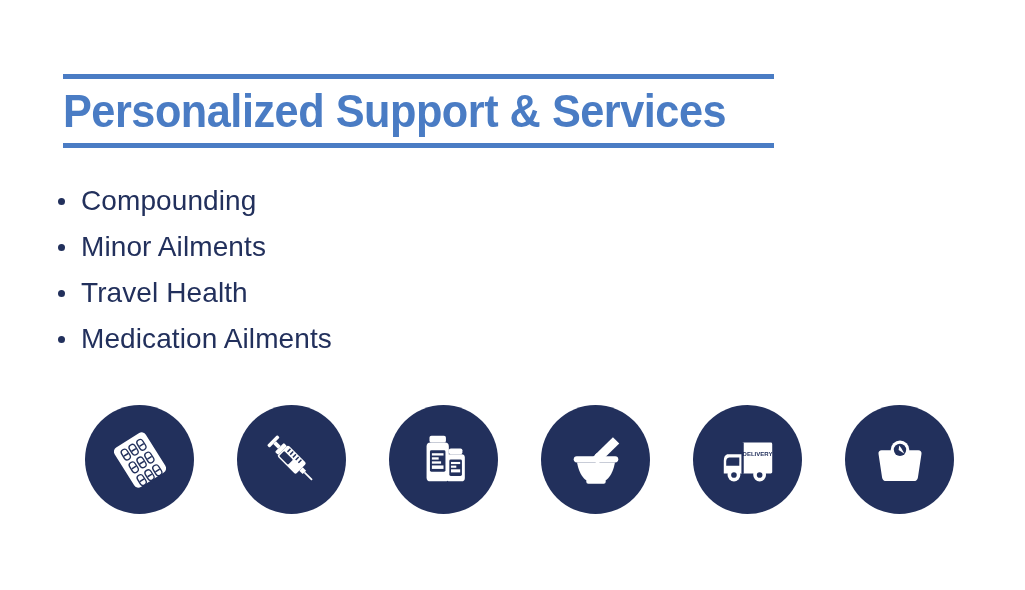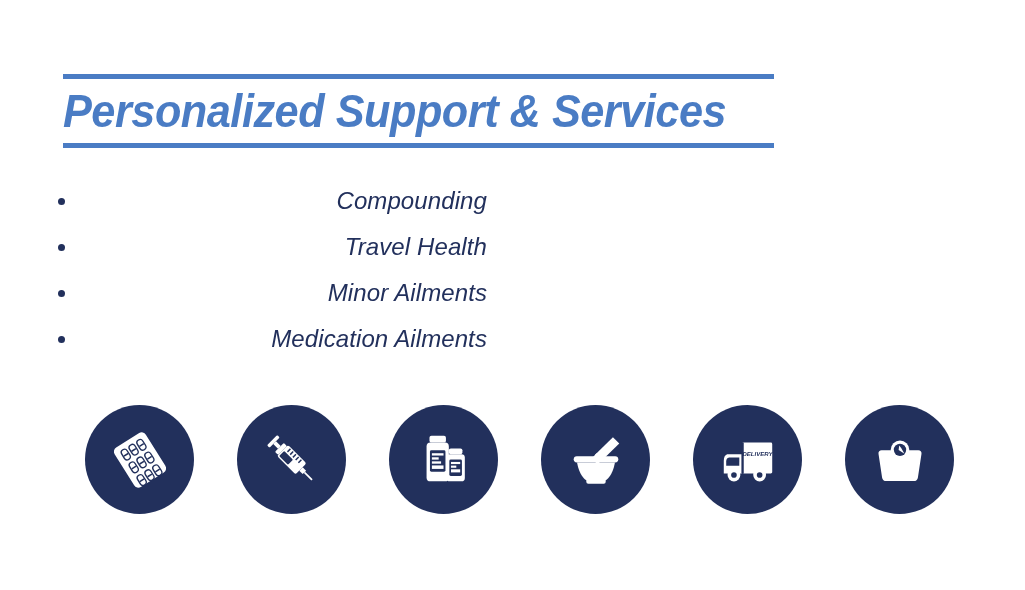--- a/index.html
+++ b/index.html
@@ -11,21 +11,20 @@
     height: 590px;
     background: #ffffff;
     font-family: "Liberation Sans", sans-serif;
     overflow: hidden;
   }
   .slide {
     position: relative;
     width: 886px;
     height: 590px;
     background: #ffffff;
-    font-style: italic;
   }
 
   
   .heading-block {
     position: absolute;
     left: 63px;
     top: 74px;
     width: 711px;
   }
   .rule {
@@ -69,28 +68,27 @@
   }
 
   ul.bullets {
     list-style: none;
     margin: 0;
     padding: 0;
   }
   ul.bullets li {
     position: relative;
     font-family: "Liberation Sans", sans-serif;
-    font-size: 24px;
+    font-size: 28px;
     font-weight: 400;
     color: #22305c;
     line-height: 46px;
     padding-left: 23px;
     white-space: nowrap;
     letter-spacing: 0.1px;
-    text-align: right;
   }
   ul.bullets li .bullet-dot {
     position: absolute;
     left: 0;
     top: 20px;
     width: 7px;
     height: 7px;
     border-radius: 50%;
     background: #22305c;
   }
@@ -140,25 +138,25 @@
   <div class="columns">
 
     <div class="bullet-col col-left">
       <ul class="bullets">
         <li>
           <span class="bullet-dot"></span>
           <span>Compounding</span>
         </li>
         <li>
           <span class="bullet-dot"></span>
-          <span>Travel Health</span>
+          <span>Minor Ailments</span>
         </li>
         <li>
           <span class="bullet-dot"></span>
-          <span>Minor Ailments</span>
+          <span>Travel Health</span>
         </li>
         <li>
           <span class="bullet-dot"></span>
           <span>Medication Ailments</span>
         </li>
       </ul>
     </div>
 
     <div class="bullet-col col-right">
       <ul class="bullets">

